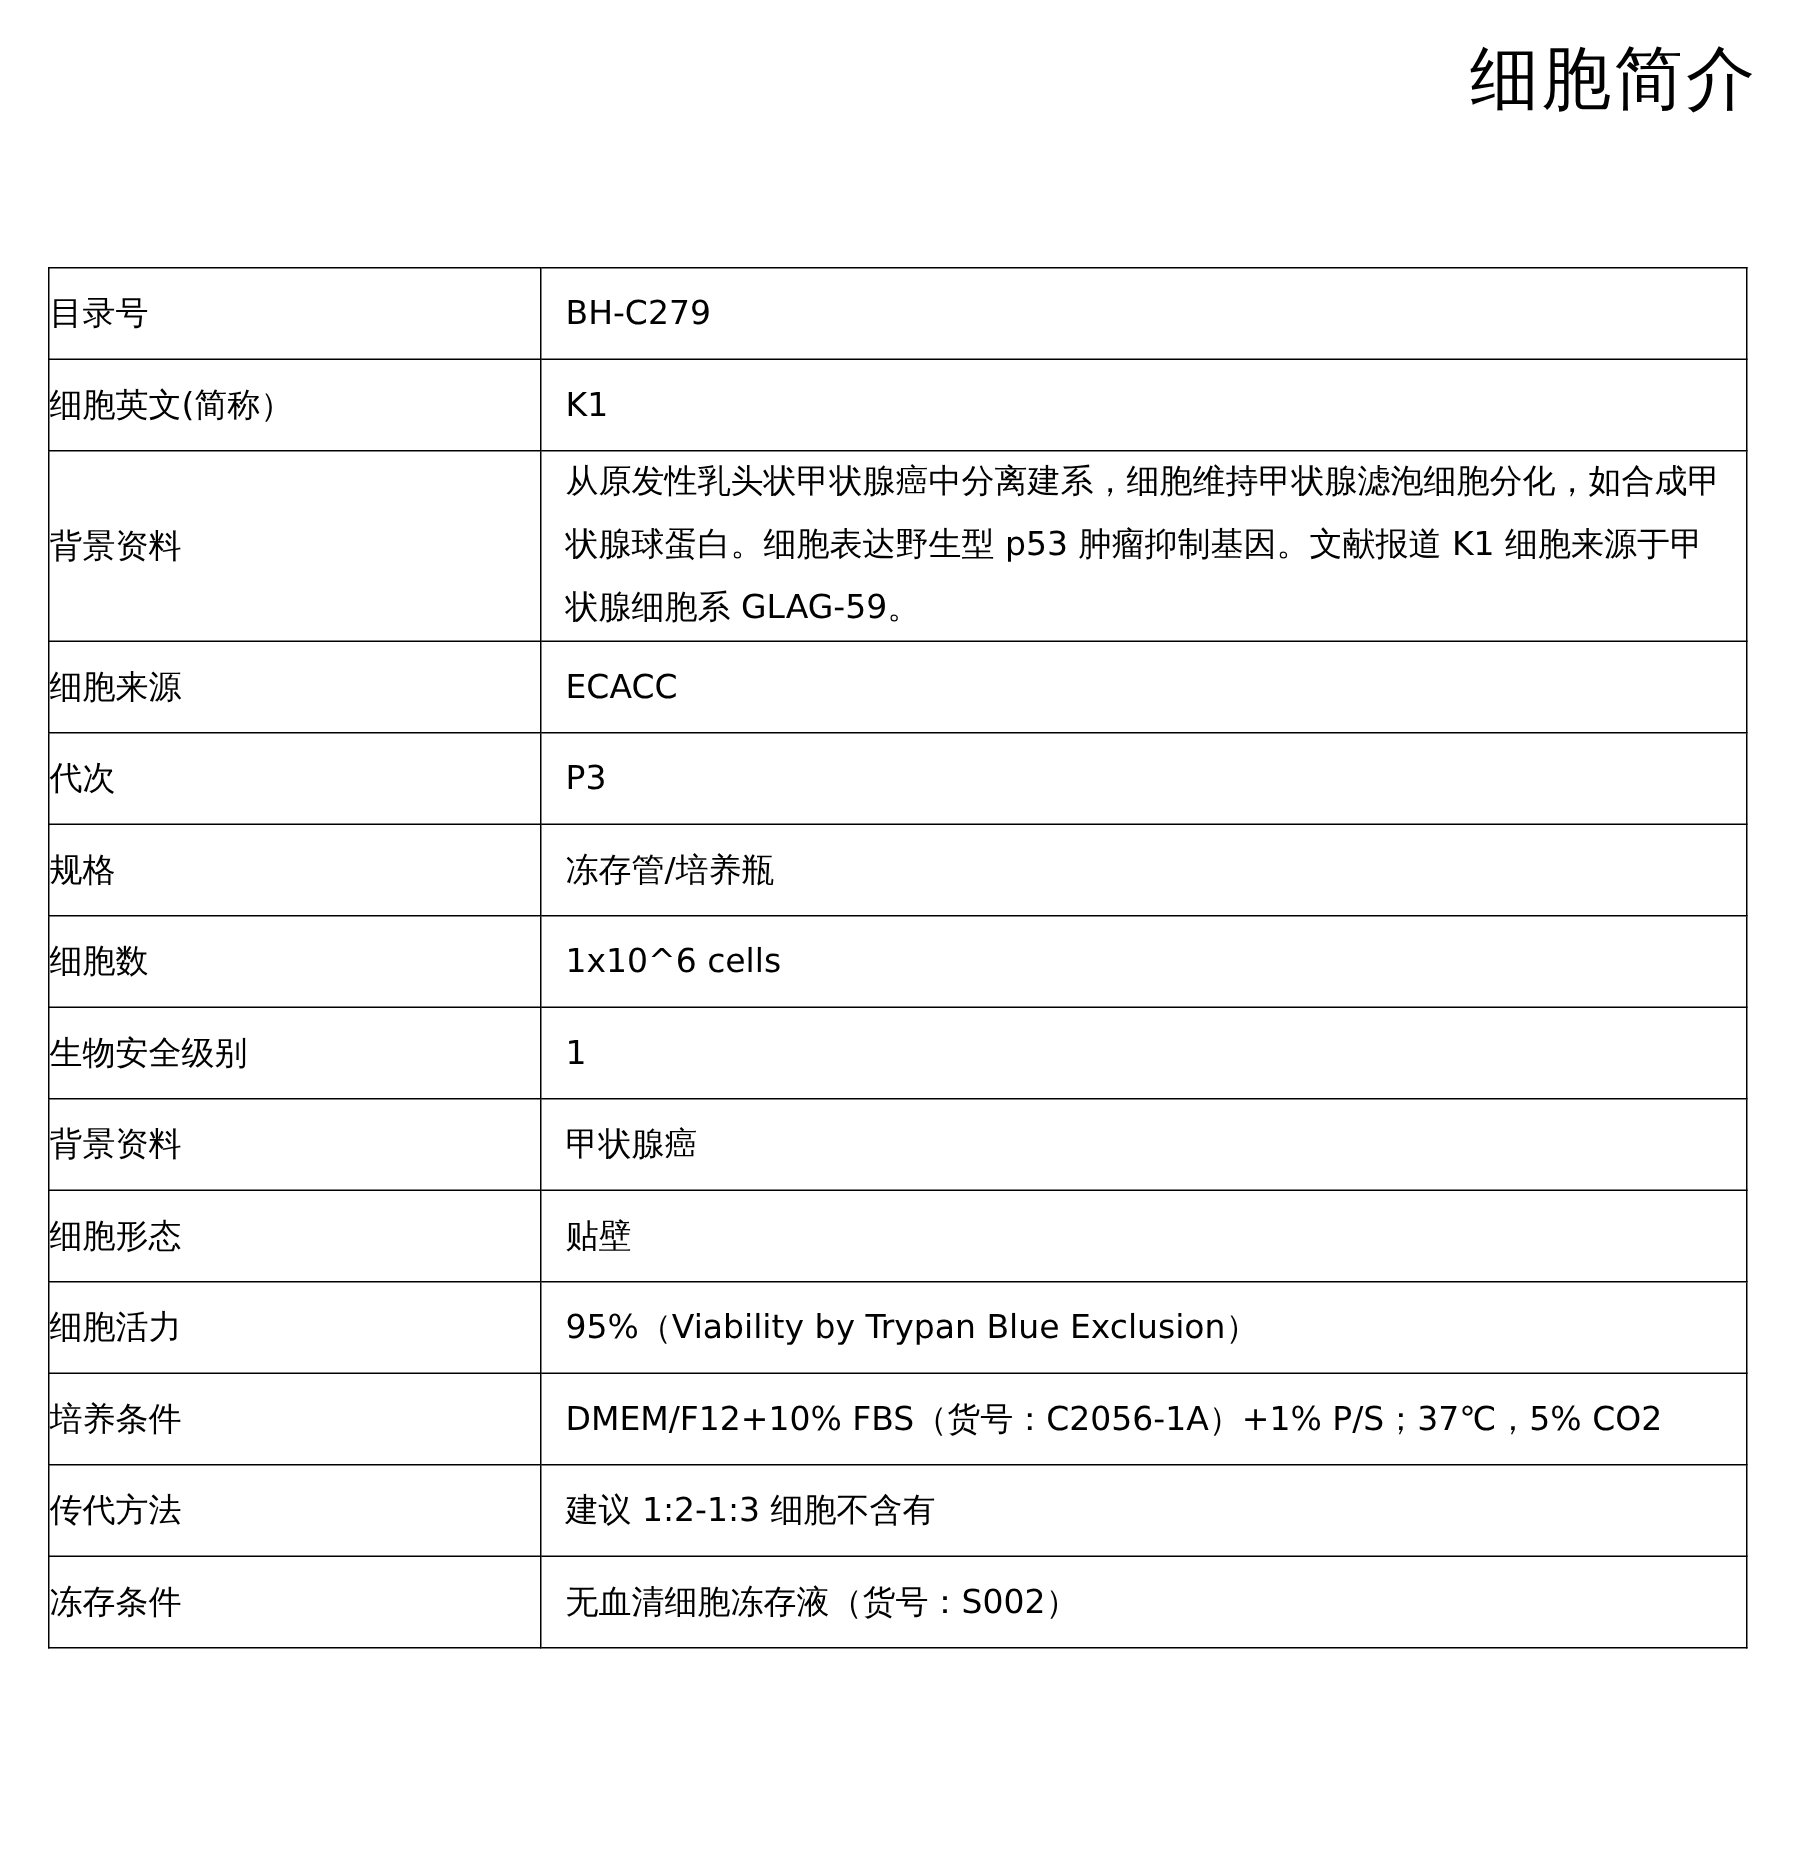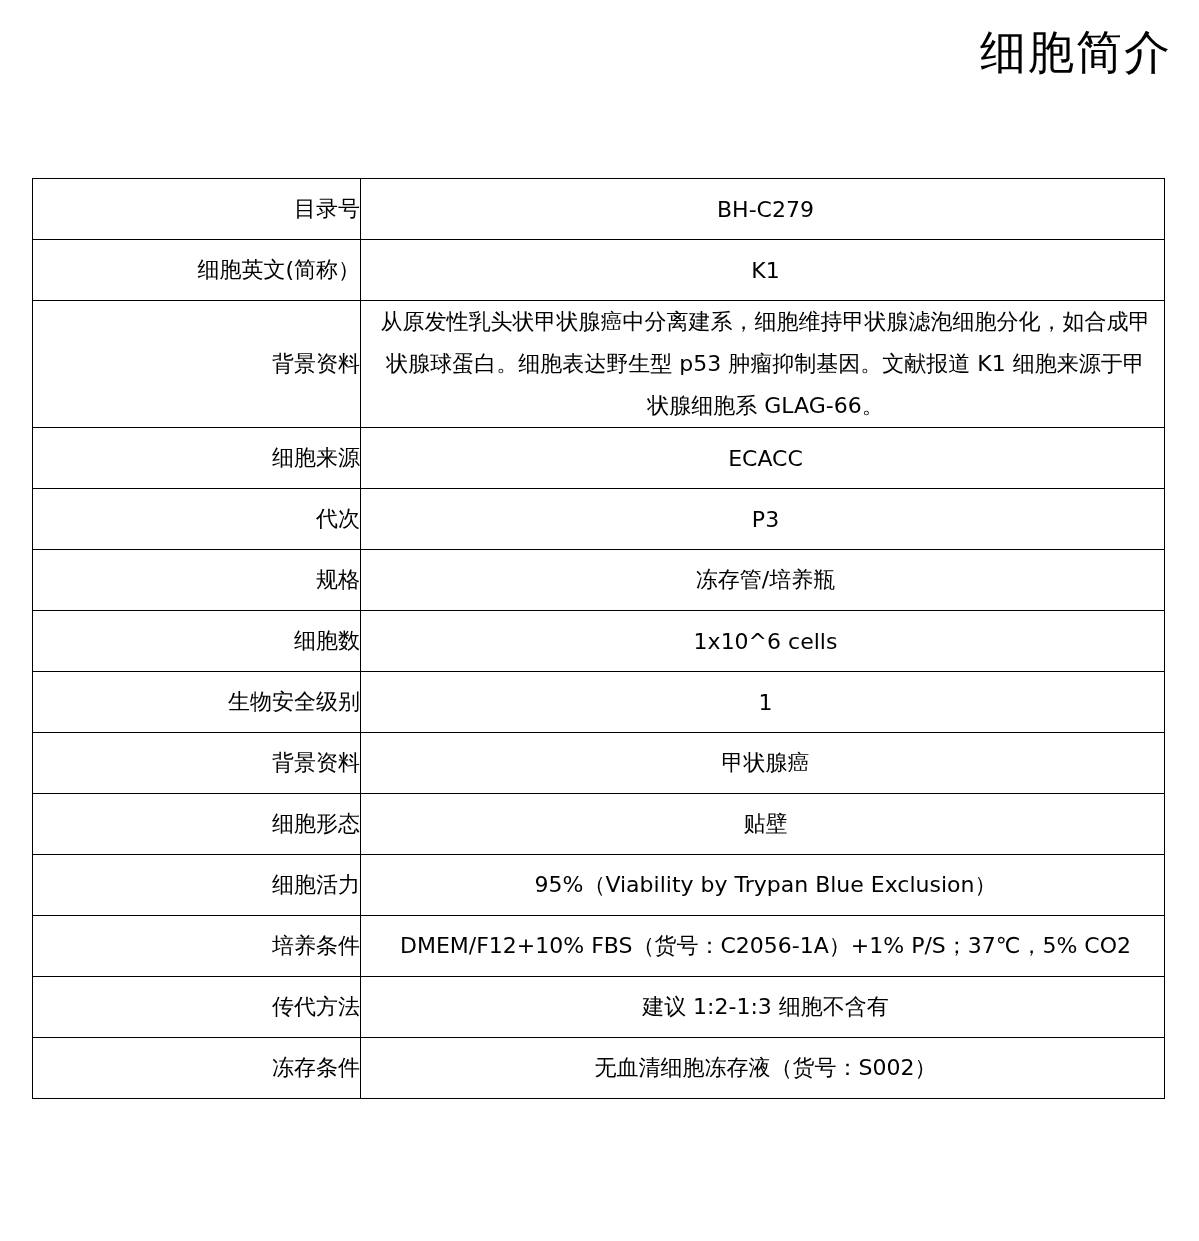--- a/index.html
+++ b/index.html
@@ -2,22 +2,22 @@
 <html><head>
   <meta charset="utf-8">
   <style>
     html, body { margin: 0; padding: 0; background: #ffffff; }
     body { width: 1199px; height: 1241px; position: relative; overflow: hidden;
            font-family: "DejaVu Sans", "Liberation Sans", sans-serif; color: #000; }
     .title { position: absolute; left: 0; top: 22px; width: 1172px; text-align: right;
              font-family: "DejaVu Serif", "Liberation Serif", serif; font-size: 46px; letter-spacing: 2px; }
     table.info { position: absolute; left: 32px; top: 178px; width: 1133px; border-collapse: collapse; }
     table.info td { border: 1.5px solid #000; font-size: 22px; padding: 0; }
-    td.label { width: 327px; text-align: right; }
-    td.value { padding-left: 16px !important; padding-right: 10px !important; text-align: center; }
+    td.label { width: 327px; text-align: left; }
+    td.value { padding-left: 16px !important; padding-right: 10px !important; text-align: left; }
     tr.std td { height: 60px; }
     tr.tall td { height: 124px; }
     td.value.multi { line-height: 42px; }
   </style>
 </head>
 <body>
 
 <div class="title">细胞简介</div>
 
 <table class="info">
@@ -25,21 +25,21 @@
     <tr class="std">
       <td class="label">目录号</td>
       <td class="value">BH-C279</td>
     </tr>
     <tr class="std">
       <td class="label">细胞英文(简称）</td>
       <td class="value">K1</td>
     </tr>
     <tr class="tall">
       <td class="label">背景资料</td>
-      <td class="value multi">从原发性乳头状甲状腺癌中分离建系，细胞维持甲状腺滤泡细胞分化，如合成甲状腺球蛋白。细胞表达野生型 p53 肿瘤抑制基因。文献报道 K1 细胞来源于甲状腺细胞系 GLAG-66。</td>
+      <td class="value multi">从原发性乳头状甲状腺癌中分离建系，细胞维持甲状腺滤泡细胞分化，如合成甲状腺球蛋白。细胞表达野生型 p53 肿瘤抑制基因。文献报道 K1 细胞来源于甲状腺细胞系 GLAG-59。</td>
     </tr>
     <tr class="std">
       <td class="label">细胞来源</td>
       <td class="value">ECACC</td>
     </tr>
     <tr class="std">
       <td class="label">代次</td>
       <td class="value">P3</td>
     </tr>
     <tr class="std">

